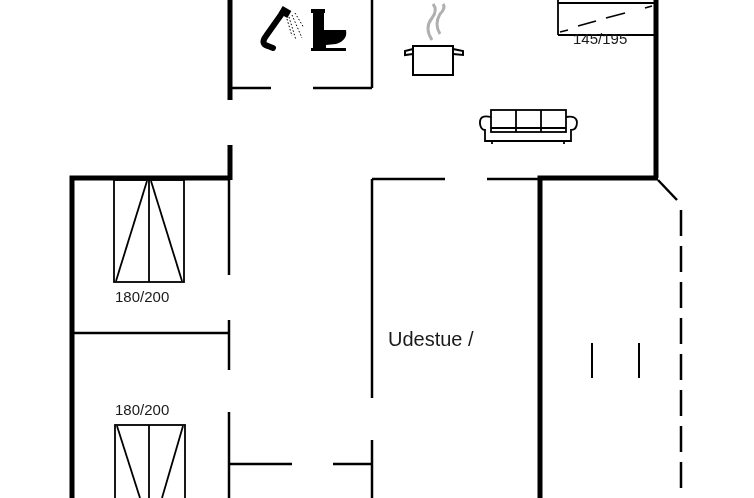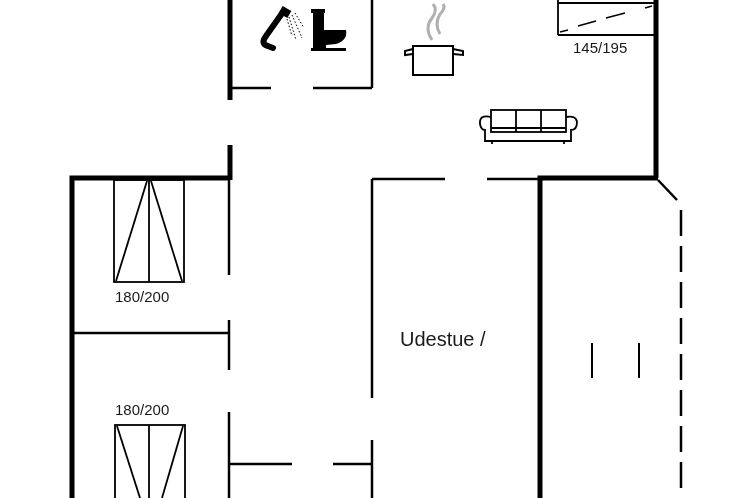--- a/index.html
+++ b/index.html
@@ -109,19 +109,19 @@
   </g>
 
   <g fill="none" stroke="#000" stroke-width="1.8">
     <rect x="115" y="425" width="70" height="80"></rect>
     <line x1="149" y1="425" x2="149" y2="498"></line>
     <line x1="117" y1="426" x2="140" y2="498"></line>
     <line x1="183" y1="426" x2="162" y2="498"></line>
   </g>
 </svg>
 
-<div class="lbl" style="left:573px; top:39px;">145/195</div>
+<div class="lbl" style="left:573px; top:30px;">145/195</div>
 <div class="lbl" style="left:115px; top:288px;">180/200</div>
 <div class="lbl" style="left:115px; top:401px;">180/200</div>
 
-<div class="room" style="left:400px; top:325px;">
+<div class="room" style="left:388px; top:325px;">
   <div>Udestue /</div>
 </div>
 
 </body></html>

